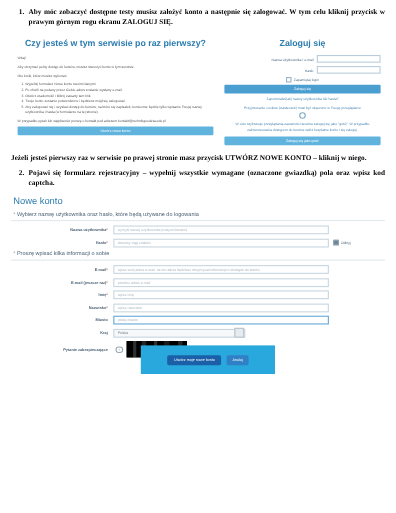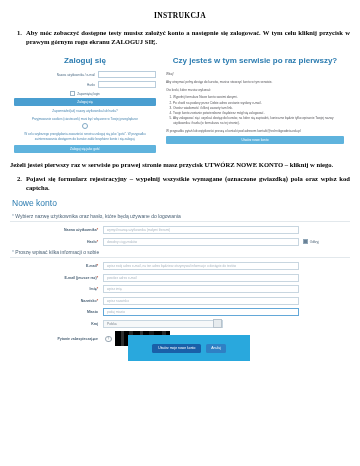--- a/index.html
+++ b/index.html
@@ -145,71 +145,70 @@
     background:#2f80c4;color:#fff;font-family:"Liberation Sans",sans-serif;
     font-size:3.4px;padding:2.5px 5px;border:none;border-radius:1.5px;
   }
   .capt-row{display:flex;align-items:center;margin-bottom:3.5px;position:relative;}
 </style>
 </head>
 <body>
 
 <div class="page">
 
-  <div class="doc-title">INSTRUKCJA</div>
 
   <div class="step">
     <div class="step-num">1.</div>
     <div class="step-text">Aby móc zobaczyć dostępne testy musisz założyć konto a następnie się zalogować. W tym celu kliknij przycisk w prawym górnym rogu ekranu ZALOGUJ SIĘ.</div>
   </div>
 
   <div class="shot login-shot">
-
-    <div class="col col-left">
-      <div class="m-head">Zaloguj się</div>
-
-      <div class="frow">
-        <div class="flab">Nazwa użytkownika / e-mail</div>
-        <div class="finp"></div>
-      </div>
-
-      <div class="frow">
-        <div class="flab">Hasło</div>
-        <div class="finp"></div>
-      </div>
-
-      <div class="remember">
-        <span class="chk"></span>
-        <span>Zapamiętaj login</span>
-      </div>
-
-      <div class="btn-blue">Zaloguj się</div>
-
-      <div class="m-link">Zapomniałeś(aś) nazwy użytkownika lub hasła?</div>
-      <div class="m-link">Przyjmowanie cookies (ciasteczek) musi być włączone w Twojej przeglądarce</div>
-      <div class="cookie-icon"></div>
-
-      <div class="m-note">W celu szybszego przeglądania zawartości serwisu zaloguj się jako "gość". W przypadku zainteresowania dostępem do kursów załóż bezpłatne konto i się zaloguj.</div>
-      <div class="btn-pale">Zaloguj się jako gość</div>
-    </div>
 
     <div class="col col-right">
       <div class="m-head right">Czy jesteś w tym serwisie po raz pierwszy?</div>
       <div class="r-lead">Witaj!</div>
       <div class="r-lead">Aby otrzymać pełny dostęp do kursów, musisz stworzyć konto w tym serwisie.</div>
       <div class="r-lead">Oto kroki, które musisz wykonać:</div>
       <ol class="r-steps">
         <li>Wypełnij formularz Nowe konto swoimi danymi.</li>
         <li>Po chwili na podany przez Ciebie adres zostanie wysłany e-mail.</li>
         <li>Otwórz wiadomość i kliknij zawarty tam link.</li>
         <li>Twoje konto zostanie potwierdzone i będziesz mógł się zalogować.</li>
         <li>Aby zalogować się i uzyskać dostęp do kursów, na które się zapisałeś, konieczne będzie tylko wpisanie Twojej nazwy użytkownika i hasła (w formularzu na tej stronie).</li>
       </ol>
       <div class="r-lead" style="margin-top:3px">W przypadku pytań lub wątpliwości proszę o kontakt pod adresem kontakt@technikgeodeta.edu.pl</div>
       <div class="btn-pale">Utwórz nowe konto</div>
+    </div>
+
+    <div class="col col-left">
+      <div class="m-head">Zaloguj się</div>
+
+      <div class="frow">
+        <div class="flab">Nazwa użytkownika / e-mail</div>
+        <div class="finp"></div>
+      </div>
+
+      <div class="frow">
+        <div class="flab">Hasło</div>
+        <div class="finp"></div>
+      </div>
+
+      <div class="remember">
+        <span class="chk"></span>
+        <span>Zapamiętaj login</span>
+      </div>
+
+      <div class="btn-blue">Zaloguj się</div>
+
+      <div class="m-link">Zapomniałeś(aś) nazwy użytkownika lub hasła?</div>
+      <div class="m-link">Przyjmowanie cookies (ciasteczek) musi być włączone w Twojej przeglądarce</div>
+      <div class="cookie-icon"></div>
+
+      <div class="m-note">W celu szybszego przeglądania zawartości serwisu zaloguj się jako "gość". W przypadku zainteresowania dostępem do kursów załóż bezpłatne konto i się zaloguj.</div>
+      <div class="btn-pale">Zaloguj się jako gość</div>
     </div>
 
   </div>
 
   <div class="para" style="margin-top:8px">Jeżeli jesteś pierwszy raz w serwisie po prawej stronie masz przycisk UTWÓRZ NOWE KONTO – kliknij w niego.</div>
 
   <div class="step">
     <div class="step-num">2.</div>
     <div class="step-text">Pojawi się formularz rejestracyjny – wypełnij wszystkie wymagane (oznaczone gwiazdką) pola oraz wpisz kod captcha.</div>
   </div>

